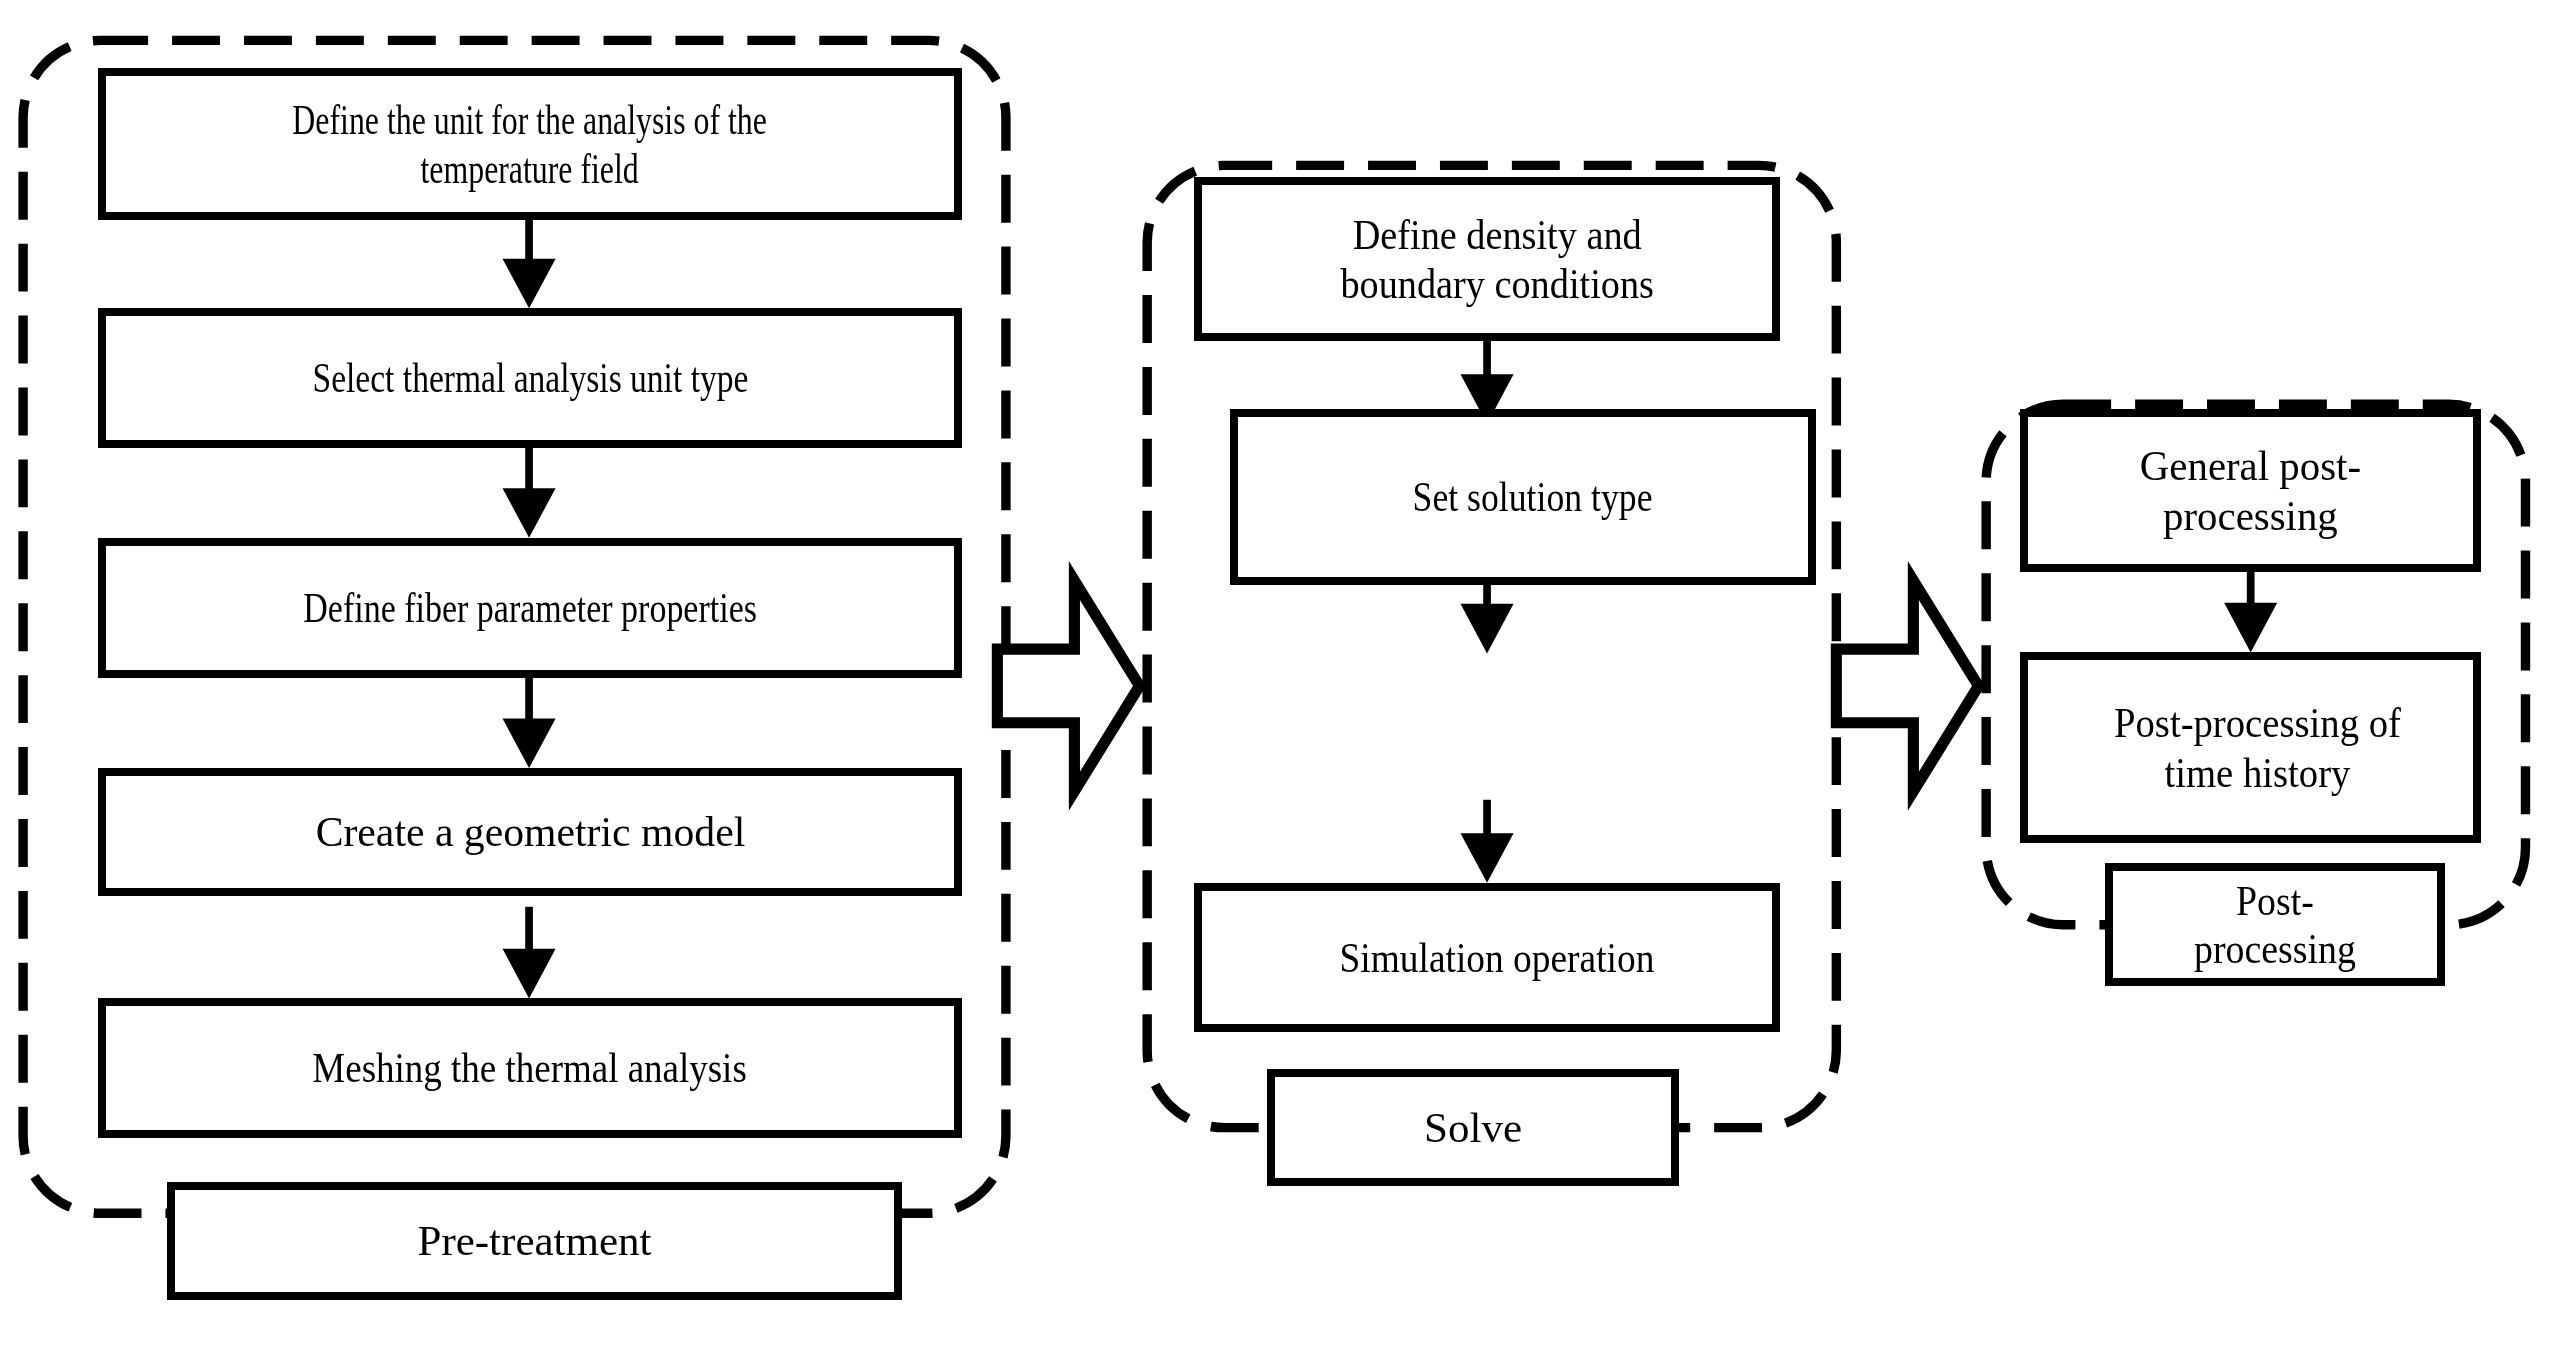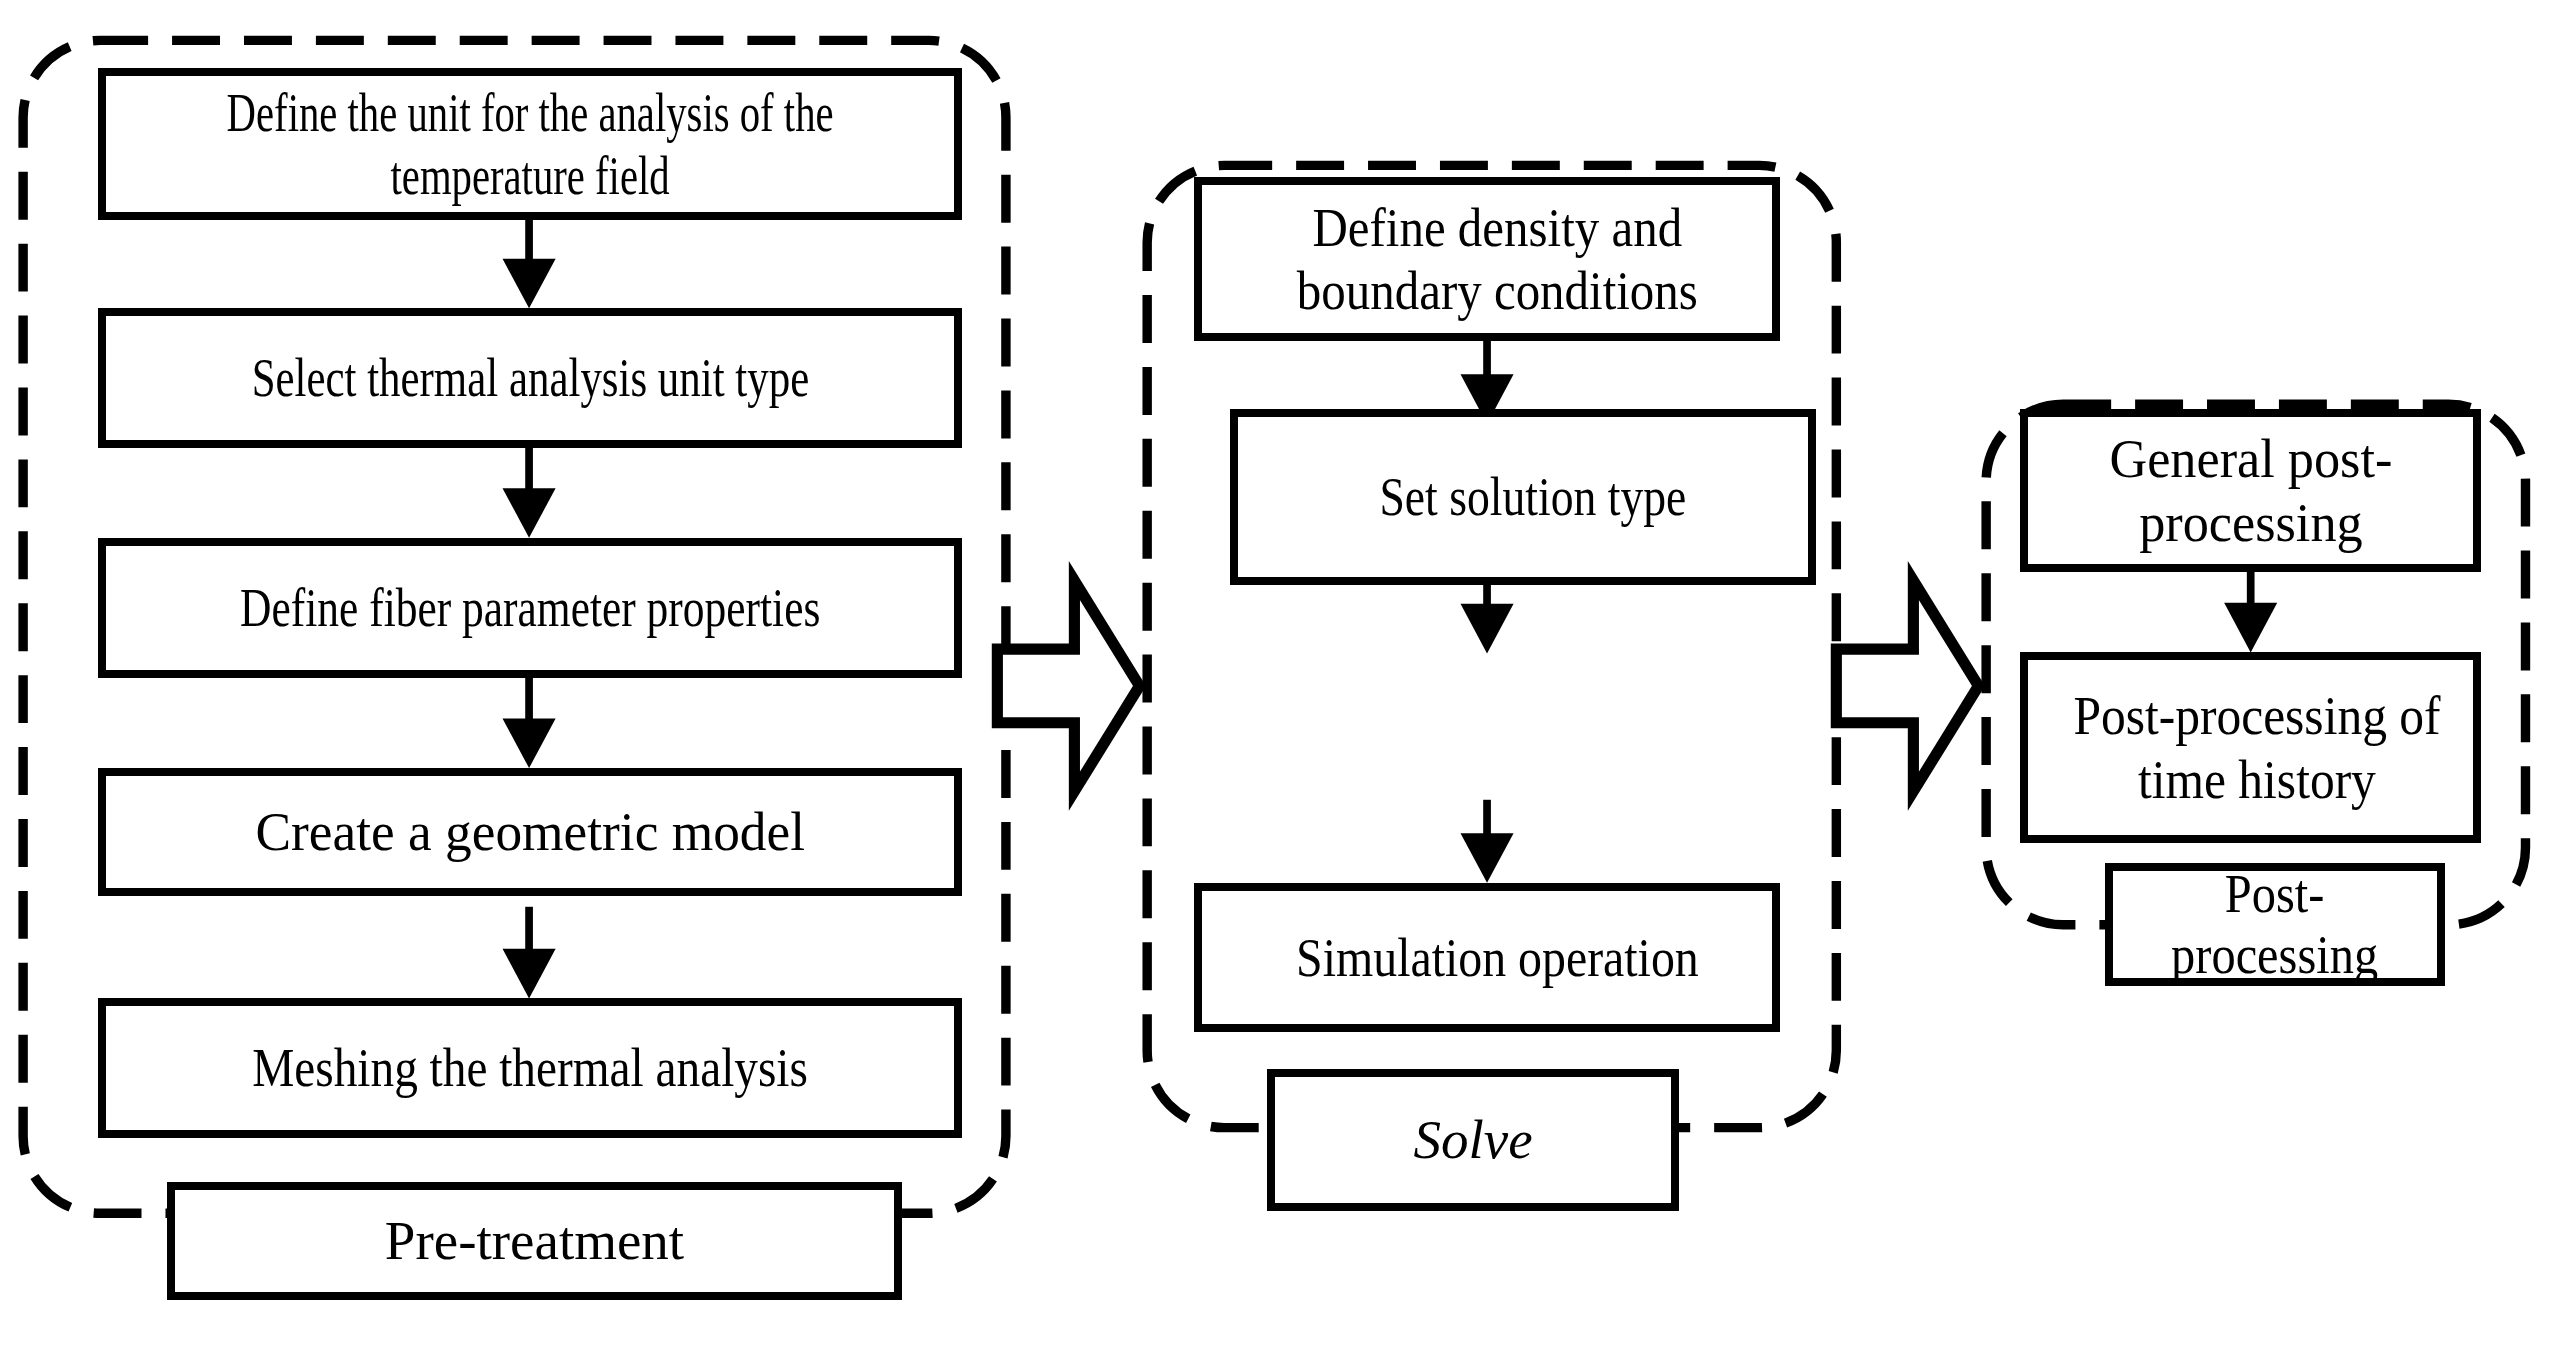--- a/index.html
+++ b/index.html
@@ -9,21 +9,21 @@
     background:#ffffff;
     font-family:"Liberation Serif", "DejaVu Serif", serif;
     color:#000000;
     overflow:hidden;
   }
   .layer-svg { position:absolute; left:0; top:0; z-index:1; }
   .box {
     position:absolute; box-sizing:border-box; z-index:2;
     background:#ffffff; border:8.6px solid #000000;
     display:flex; align-items:center; justify-content:center;
-    font-size:55px; line-height:1.15; text-align:center;
+    font-size:43px; line-height:1.15; text-align:center;
   }
   .box > span {
     white-space:pre; display:inline-block;
     transform:scaleX(var(--sx,1));
   }
   
   .col-l { left:98px;  width:864px; }
   .b-l1 { top:68px;   height:152px; --sx:0.74; }
   .b-l2 { top:308px;  height:140px; --sx:0.78; }
   .b-l3 { top:538px;  height:140px; --sx:0.79; }
@@ -34,21 +34,21 @@
   .b-m1 { top:177px;  height:164px; --sx:0.89; }
   .b-m2 { top:409px;  height:176px;margin-left:36px; --sx:0.83; }
   .b-m3 { top:653px;  height:148px; --sx:0.82; }
   .b-m4 { top:883px; height:149px; --sx:0.87; }
   
   .col-r { left:2020px; width:461px; }
   .b-r1 { top:409px;  height:163px; --sx:0.95; }
   .b-r2 { top:652px;  height:191px;padding-left:13px; --sx:0.90; }
   
   .lbl-pre   { left:167px;  top:1182px; width:735px; height:118px;justify-content:center; --sx:1; }
-  .lbl-solve { left:1267px; top:1069px; width:412px; height:142px;font-style:italic; --sx:1; }
+  .lbl-solve { left:1267px; top:1069px; width:412px; height:117px; --sx:1; }
   .lbl-post  { left:2105px; top:863px; width:340px; height:123px; --sx:0.88; line-height:1.1; }
 </style>
 </head>
 <body>
 
 <div class="canvas">
 
   <svg class="layer-svg" width="2576" height="1347" viewBox="0 0 3009 1573">
 
     <rect x="27" y="47" width="1148" height="1370" rx="90" ry="90" fill="none" stroke="#000000" stroke-width="11" stroke-dasharray="56 28"></rect>

